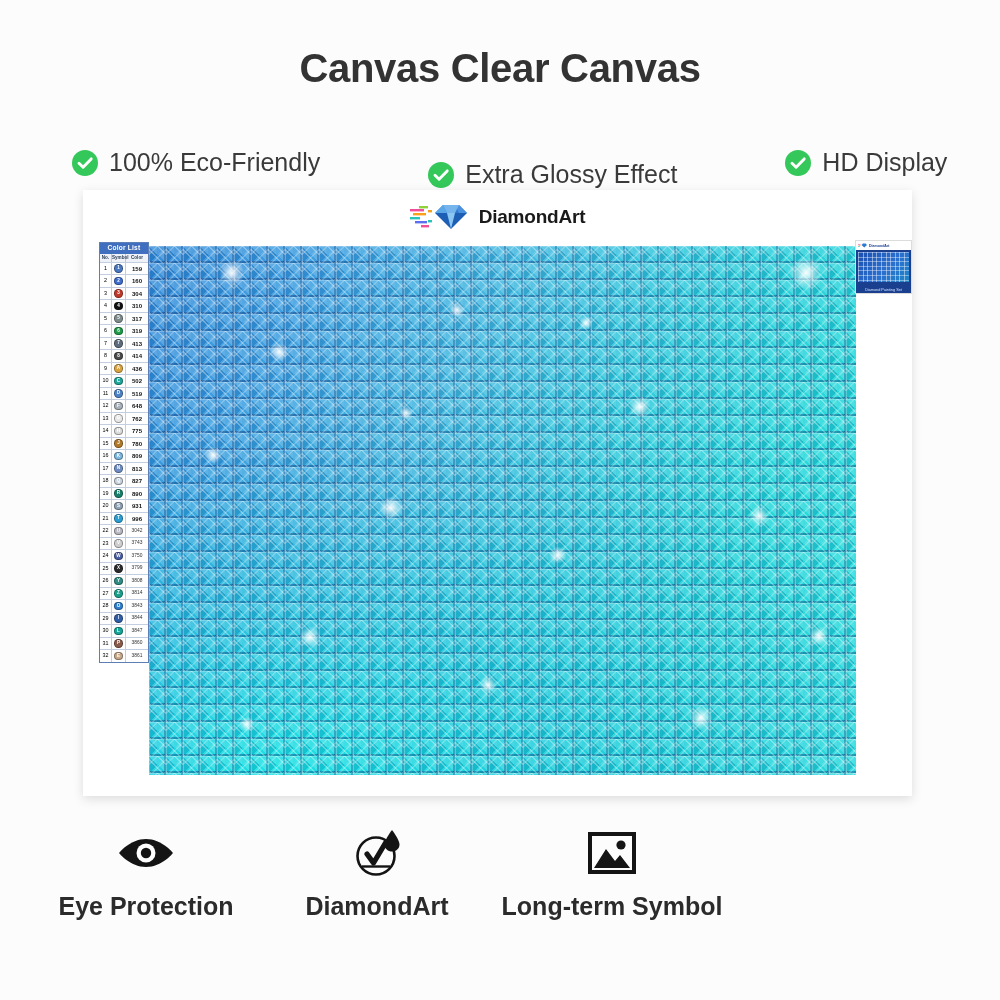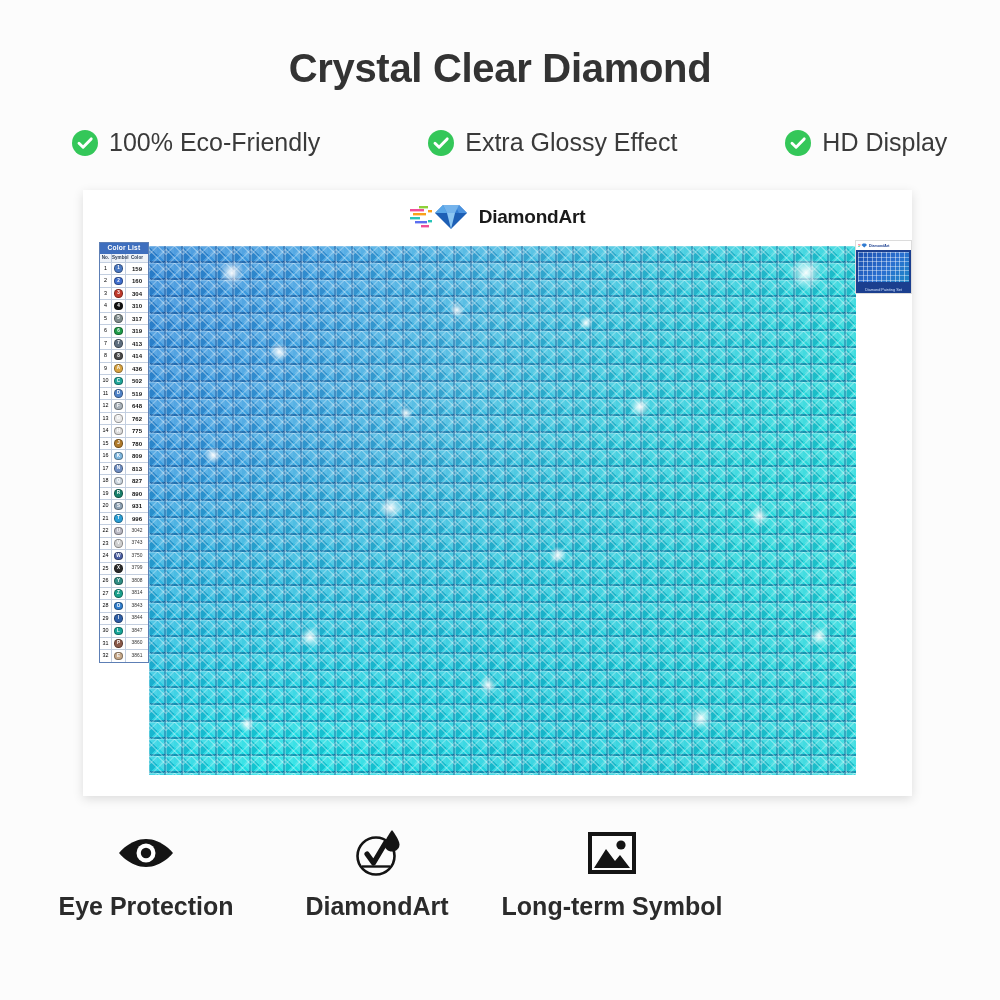--- a/index.html
+++ b/index.html
@@ -13,26 +13,26 @@
   
   .page-title{
     position:absolute;top:46px;left:0;width:1000px;
     text-align:center;
     font-size:40px;font-weight:bold;color:#333333;
     letter-spacing:-0.3px;
   }
 
   
   .features{
-    position:absolute;top:128px;left:0;width:828px;
+    position:absolute;top:136px;left:0;width:828px;
     display:flex;align-items:center;
   }
   .feature{display:flex;align-items:center;}
   .feature.f0{margin-left:72px;}
-  .feature.f1{margin-left:108px;}
+  .feature.f1{margin-left:108px;margin-top:24px;}
   .feature.f2{margin-left:108px;}
   .check-icon{
     width:26px;height:26px;border-radius:50%;
     background:#34c759;flex:0 0 auto;
     display:flex;align-items:center;justify-content:center;
   }
   .check-icon svg{display:block;}
   .feature-label{
     margin-left:11px;font-size:25px;color:#3a3a3a;
     white-space:nowrap;
@@ -185,21 +185,21 @@
   .benefit-icon{height:54px;display:flex;align-items:center;justify-content:center;}
   .benefit-icon svg{display:block;}
   .benefit-label{
     margin-top:12px;font-size:25px;font-weight:bold;color:#2b2b2b;
     white-space:nowrap;
   }
 </style>
 </head>
 <body>
 
-<div class="page-title">Crystal Clear Diamond</div>
+<div class="page-title">Canvas Clear Canvas</div>
 
 <div class="features">
 
   <div class="feature f0">
     <span class="check-icon">
       <svg width="26" height="26" viewBox="0 0 26 26">
           <path d="M7 13.3 L11.1 17.3 L19.2 8.9" fill="none" stroke="#ffffff" stroke-width="2.9" stroke-linecap="round" stroke-linejoin="round"></path>
         </svg>
     </span>
     <span class="feature-label">100% Eco-Friendly</span>

